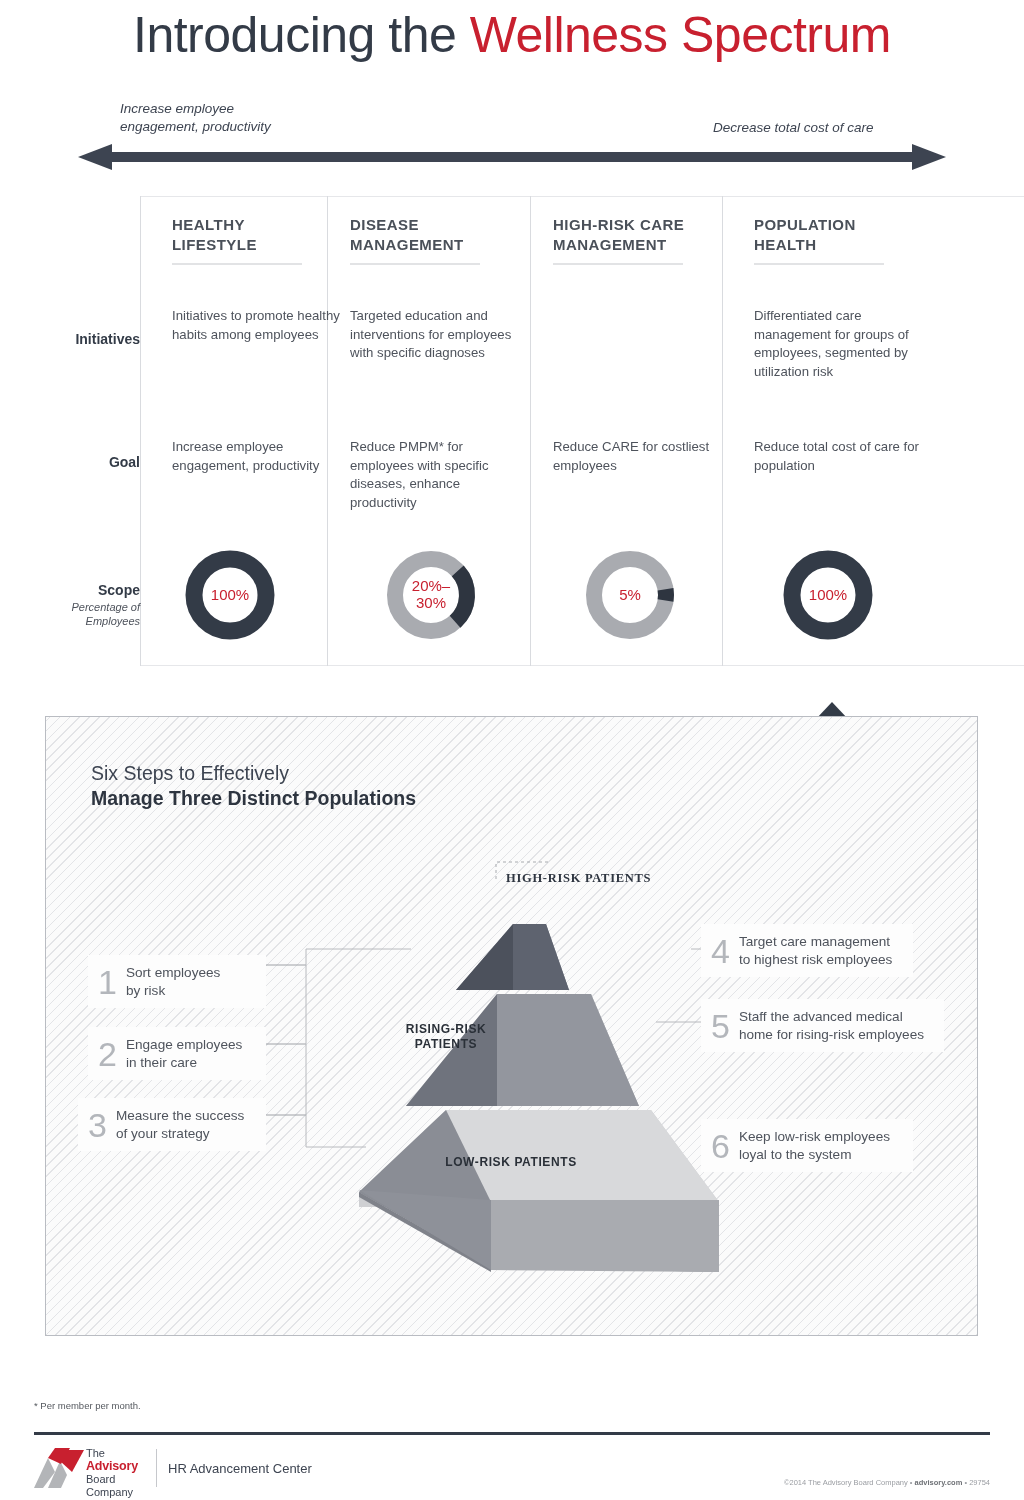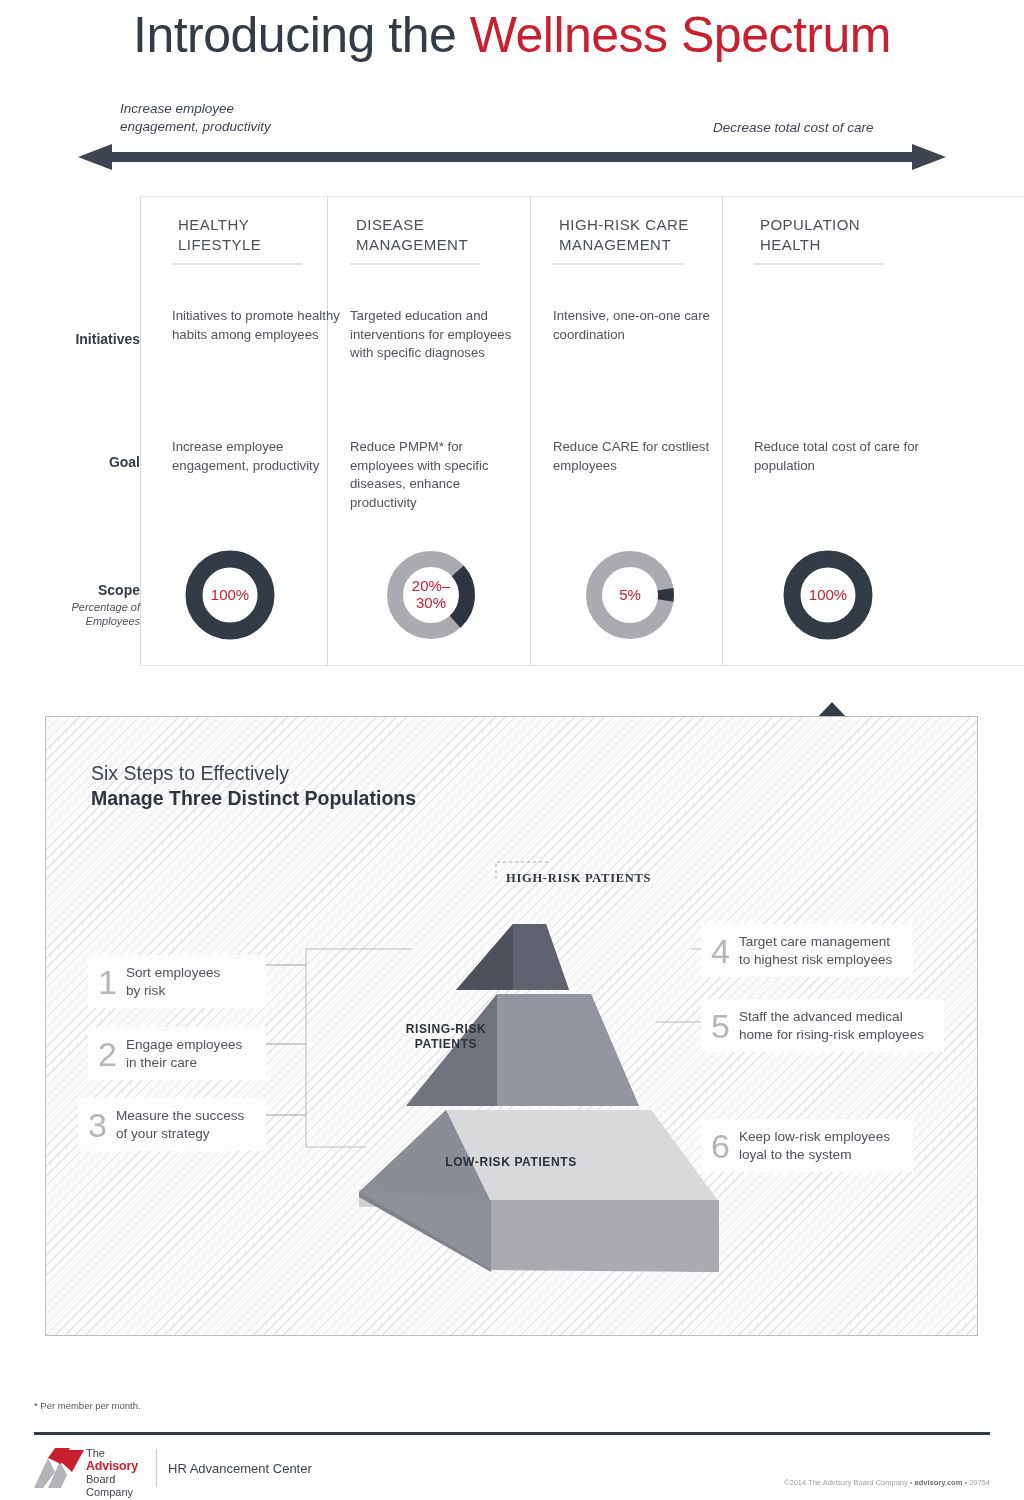--- a/index.html
+++ b/index.html
@@ -38,21 +38,21 @@
 
   
   .matrix{ position:absolute; top:196px; left:0; width:1024px; height:470px; }
   .vline{ position:absolute; width:1px; background:#d9dbdf; top:0; bottom:0; }
   .hline-top{ position:absolute; left:140px; right:0; top:0; height:1px; background:#e6e7ea; }
   .hline-bot{ position:absolute; left:140px; right:0; bottom:0; height:1px; background:#e6e7ea; }
 
   .col{ position:absolute; top:0; width:186px; }
   .col-head{
     font-size:15px; letter-spacing:.45px; color:#4a5059;
-    line-height:1.36; font-weight:400; padding-top:19px;margin-left:6px;
+    line-height:1.36; font-weight:700; padding-top:19px;
   }
   .col-rule{ margin-top:7px; width:130px; height:2px; background:#e2e3e5; }
   .col-desc{ position:absolute; top:111px; font-size:13.2px; line-height:1.42; color:#4e535c; width:180px;}
   .col-goal{ position:absolute; top:242px; font-size:13.2px; line-height:1.42; color:#4e535c; width:180px;}
 
   .rowlabel{
     position:absolute; right:884px; width:120px; text-align:right;
     font-weight:bold; font-size:14px; color:#333b47;
   }
   .rowlabel .sub{
@@ -192,35 +192,35 @@
     </svg>
     <div class="val">20%–
 30%</div>
   </div>
 
   <div class="col" style="left:553px">
     <div class="col-head" style="white-space:pre-line">HIGH-RISK CARE
 MANAGEMENT</div>
     <div class="col-rule"></div>
   </div>
-  <div class="col-desc" style="left:553px">Intensive, one-on-one care coordination</div>
   <div class="col-goal" style="left:553px">Reduce CARE for costliest employees</div>
   <div class="donut" style="left:584px">
     <svg width="92" height="92" viewBox="0 0 92 92">
       <circle cx="46" cy="46" r="36" fill="none" stroke="#a9abb0" stroke-width="16"></circle>
       <circle cx="46" cy="46" r="36" fill="none" stroke="#2e3540" stroke-width="16" stroke-dasharray="11.3 214.8" transform="rotate(-9 46 46)"></circle>
     </svg>
     <div class="val">5%</div>
   </div>
 
   <div class="col" style="left:754px">
     <div class="col-head" style="white-space:pre-line">POPULATION
 HEALTH</div>
     <div class="col-rule"></div>
   </div>
+  <div class="col-desc" style="left:754px">Differentiated care management for groups of employees, segmented by utilization risk</div>
   <div class="col-goal" style="left:754px">Reduce total cost of care for population</div>
   <div class="donut" style="left:782px">
     <svg width="92" height="92" viewBox="0 0 92 92">
       <circle cx="46" cy="46" r="36" fill="none" stroke="#333b47" stroke-width="17"></circle>
     </svg>
     <div class="val">100%</div>
   </div>
 </div>
 
 <div class="pointer"></div>

